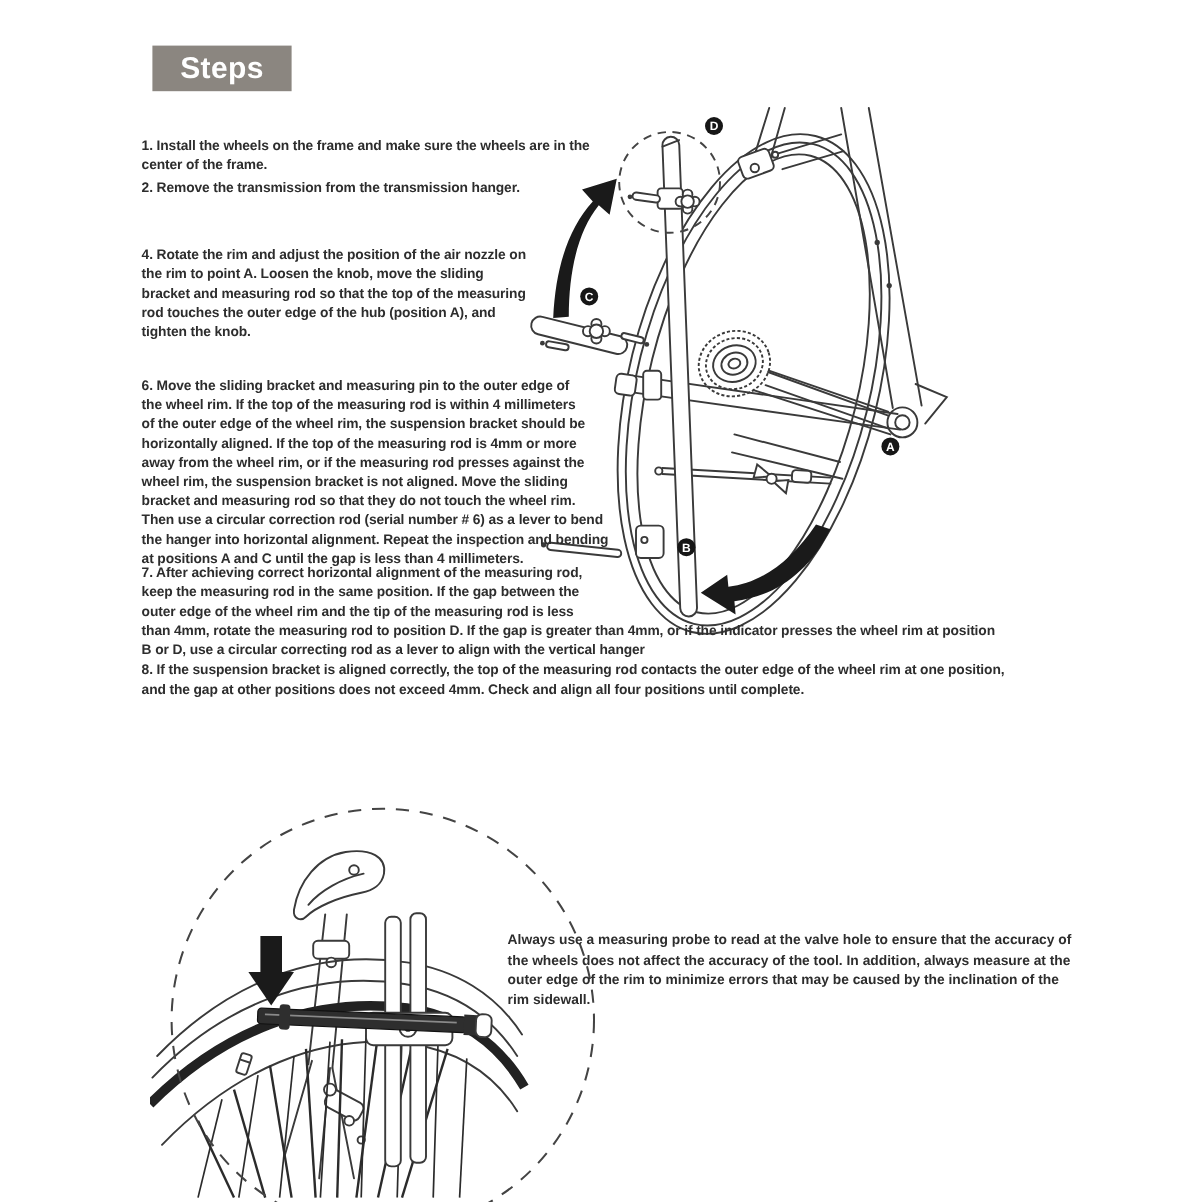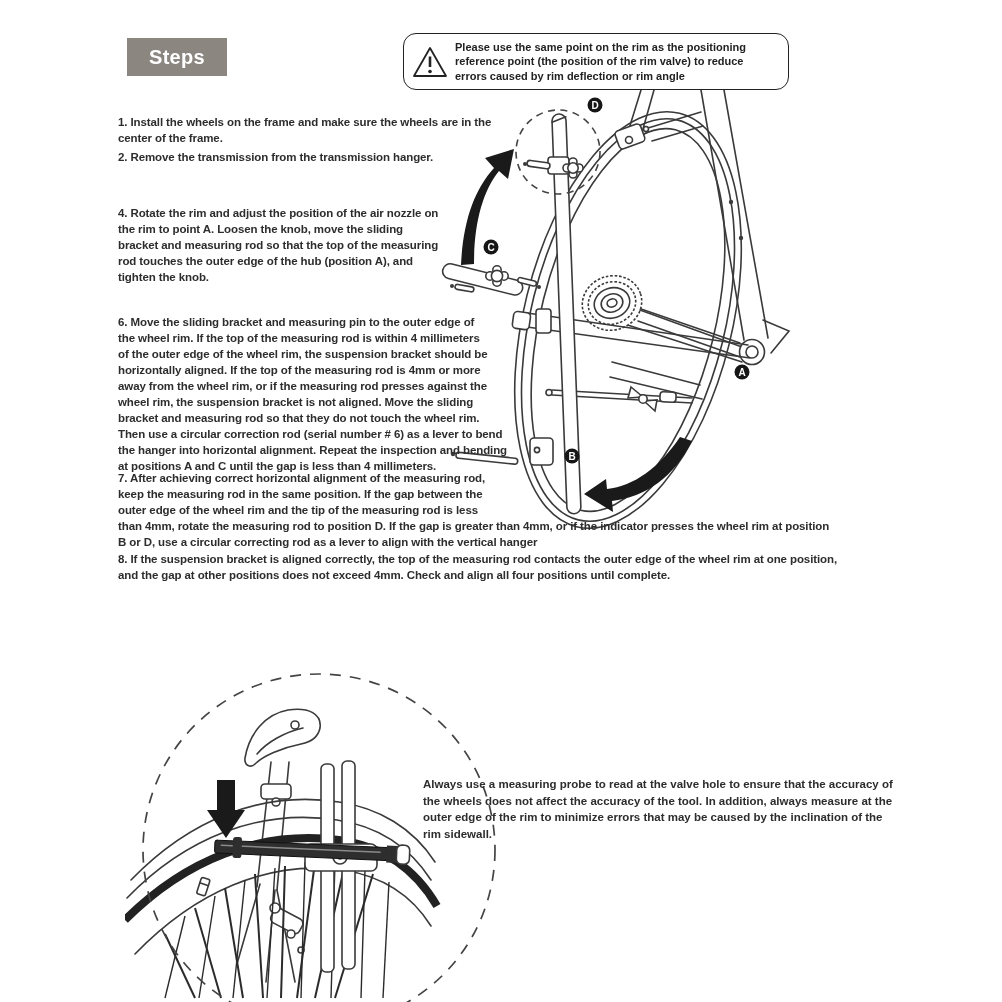--- a/index.html
+++ b/index.html
@@ -1,20 +1,20 @@
 <!DOCTYPE html>
 <html><head>
 <meta charset="utf-8">
 <style>
   html,body{margin:0;padding:0;background:#fff;}
   #page{position:relative;width:1002px;height:1002px;background:#fff;overflow:hidden;
         font-family:"Liberation Sans","DejaVu Sans",sans-serif;color:#2d2d2d;}
   .abs{position:absolute;}
-  #steps-title{left:127px;top:38px;width:100px;height:38px;background:#8b8680;
-        color:#fff;font-size:20px;font-weight:bold;display:flex;align-items:center;justify-content:center;letter-spacing:.3px;}
+  #steps-title{left:127px;top:38px;width:116px;height:38px;background:#8b8680;
+        color:#fff;font-size:25px;font-weight:bold;display:flex;align-items:center;justify-content:center;letter-spacing:.3px;}
   #warning-box{left:403px;top:33px;width:386px;height:57px;border:1.7px solid #222;border-radius:13px;
         display:flex;align-items:center;gap:7px;padding:0 8px;box-sizing:border-box;background:#fff;}
   #warning-box .wtext{font-size:11px;font-weight:bold;line-height:14.5px;white-space:pre;color:#222;}
   .step{white-space:pre;font-size:11.5px;font-weight:bold;line-height:16px;color:#2d2d2d;letter-spacing:-0.1px;}
   #footer-note{left:423px;top:776px;white-space:pre;font-size:11.5px;font-weight:bold;line-height:16.5px;color:#2d2d2d;}
   svg{display:block;}
   .ln{stroke:#3a3a3a;stroke-width:1.6;fill:none;stroke-linecap:round;}
   .lnw{stroke:#3a3a3a;stroke-width:1.6;fill:#fff;}
   .badge{fill:#161616;}
   .badge-letter{fill:#fff;font-family:"Liberation Sans",sans-serif;font-size:10px;font-weight:bold;text-anchor:middle;}
@@ -231,30 +231,20 @@
     <g fill="#1a1a1a">
       <rect x="92" y="118" width="18" height="31"></rect>
       <path d="M82,148 L120,148 L101,176 Z"></path>
     </g>
 
     <circle cx="194" cy="188" r="176" fill="none" stroke="#444" stroke-width="1.7" stroke-dasharray="11,9"></circle>
   </svg>
 
   <div id="steps-title" class="abs">Steps</div>
 
-  <div id="warning-box" class="abs">
-    <svg width="36" height="34" viewBox="0 0 36 34">
-      <path d="M18,3 L34,31 L2,31 Z" fill="#fff" stroke="#222" stroke-width="1.8" stroke-linejoin="round"></path>
-      <path d="M18,11.5 L18,22" stroke="#222" stroke-width="2.6"></path>
-      <circle cx="18" cy="26.5" r="1.8" fill="#222"></circle>
-    </svg>
-    <div class="wtext">Please use the same point on the rim as the positioning
-reference point (the position of the rim valve) to reduce
-errors caused by rim deflection or rim angle</div>
-  </div>
 
   <div class="abs step" style="left:118px;top:114px;">1. Install the wheels on the frame and make sure the wheels are in the
 center of the frame.</div>
   <div class="abs step" style="left:118px;top:149px;">2. Remove the transmission from the transmission hanger.</div>
   <div class="abs step" style="left:118px;top:187px;margin-top:18px;">4. Rotate the rim and adjust the position of the air nozzle on
 the rim to point A. Loosen the knob, move the sliding
 bracket and measuring rod so that the top of the measuring
 rod touches the outer edge of the hub (position A), and
 tighten the knob.</div>
   <div class="abs step" style="left:118px;top:314px;">6. Move the sliding bracket and measuring pin to the outer edge of

